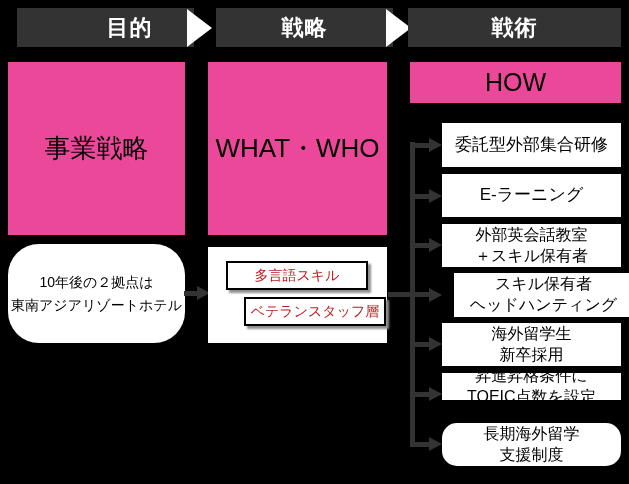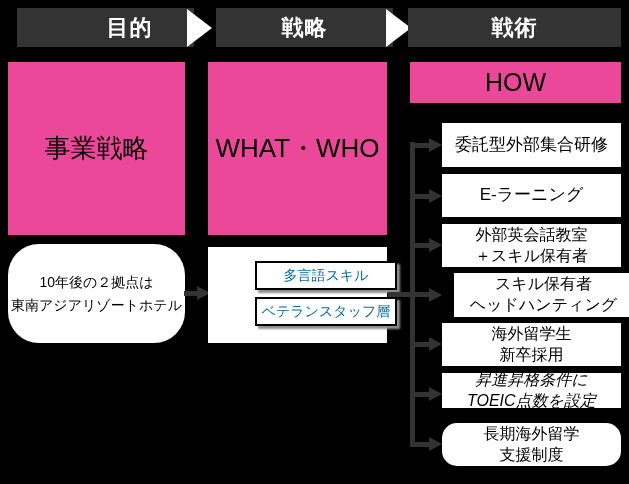--- a/index.html
+++ b/index.html
@@ -21,24 +21,24 @@
   .graybox{
     background:#ec4899;color:#000000;
     display:flex;align-items:center;justify-content:center;text-align:center;
   }
   .whitebox{
     background:#ffffff;color:#000000;
     display:flex;align-items:center;justify-content:center;
     text-align:center;white-space:pre-line;
   }
   .subbox{
-    background:#ffffff;color:#0369a1;border:2px solid #000000;
+    background:#ffffff;color:#b91c1c;border:2px solid #000000;
     box-shadow:3px 3px 2px #8f8f8f;
     display:flex;align-items:center;justify-content:center;
-    font-size:14px;text-align:center;margin-left:29px;
+    font-size:14px;text-align:center;
   }
   .cline{background:#333333;}
   .ahead{
     width:0;height:0;
     border-top:7px solid transparent;border-bottom:7px solid transparent;
     border-left:13px solid #333333;
   }
 
   
   #hdr-purpose {left:17px;  top:8px; width:177px; height:39px;padding-left:48px;}
@@ -51,21 +51,21 @@
   #gray-purpose {left:8px;  top:62px; width:177px; height:173px; font-size:26px;}
   #gray-strategy{left:208px; top:62px; width:179px; height:173px; font-size:26px;}
   #gray-tactics {left:410px; top:62px; width:211px; height:41px; font-size:25px;}
 
   
   #goal-box{left:8px; top:244px; width:177px; height:99px; font-size:14px; line-height:1.6;border-radius:31px;}
 
   
   #strategy-box{left:208px; top:247px; width:179px; height:96px; background:#ffffff;}
   #strategy-item-0{left:18px; top:14px; width:142px; height:29px;}
-  #strategy-item-1{left:18px; top:50px; width:142px; height:29px;}
+  #strategy-item-1{left:36px; top:50px; width:142px; height:29px;}
 
   
   #arrow-p-s-line{left:184px; top:291px; width:15px; height:5px;}
   #arrow-p-s-head{left:197px; top:286px;}
 
   
   #feed-line{left:388px; top:292px; width:24px; height:5px;}
   #trunk-line{left:410px; top:142px; width:5px; height:305px;}
 
   
@@ -76,21 +76,21 @@
   #bh-0{top:138px;} #bh-1{top:189px;} #bh-2{top:238px;} #bh-3{top:288px;}
   #bh-4{top:337px;} #bh-5{top:387px;} #bh-6{top:437px;}
 
   
   .tactic{left:442px; width:179px; font-size:16px; line-height:1.3;}
   #tactic-0{top:123px; height:44px; font-size:17px;}
   #tactic-1{top:174px; height:43px; font-size:17px;}
   #tactic-2{top:224px; height:43px;}
   #tactic-3{top:273px; height:44px;margin-left:12px;}
   #tactic-4{top:323px; height:43px;}
-  #tactic-5{top:373px; height:35px;font-style:italic;}
+  #tactic-5{top:373px; height:27px;}
   #tactic-6{top:423px; height:43px;border-radius:15px;}
 </style>
 </head>
 <body>
 
 <div class="abs hdr" id="hdr-purpose">目的</div>
 <div class="abs tri" id="tri-1"></div>
 <div class="abs hdr" id="hdr-strategy">戦略</div>
 <div class="abs tri" id="tri-2"></div>
 <div class="abs hdr" id="hdr-tactics">戦術</div>

